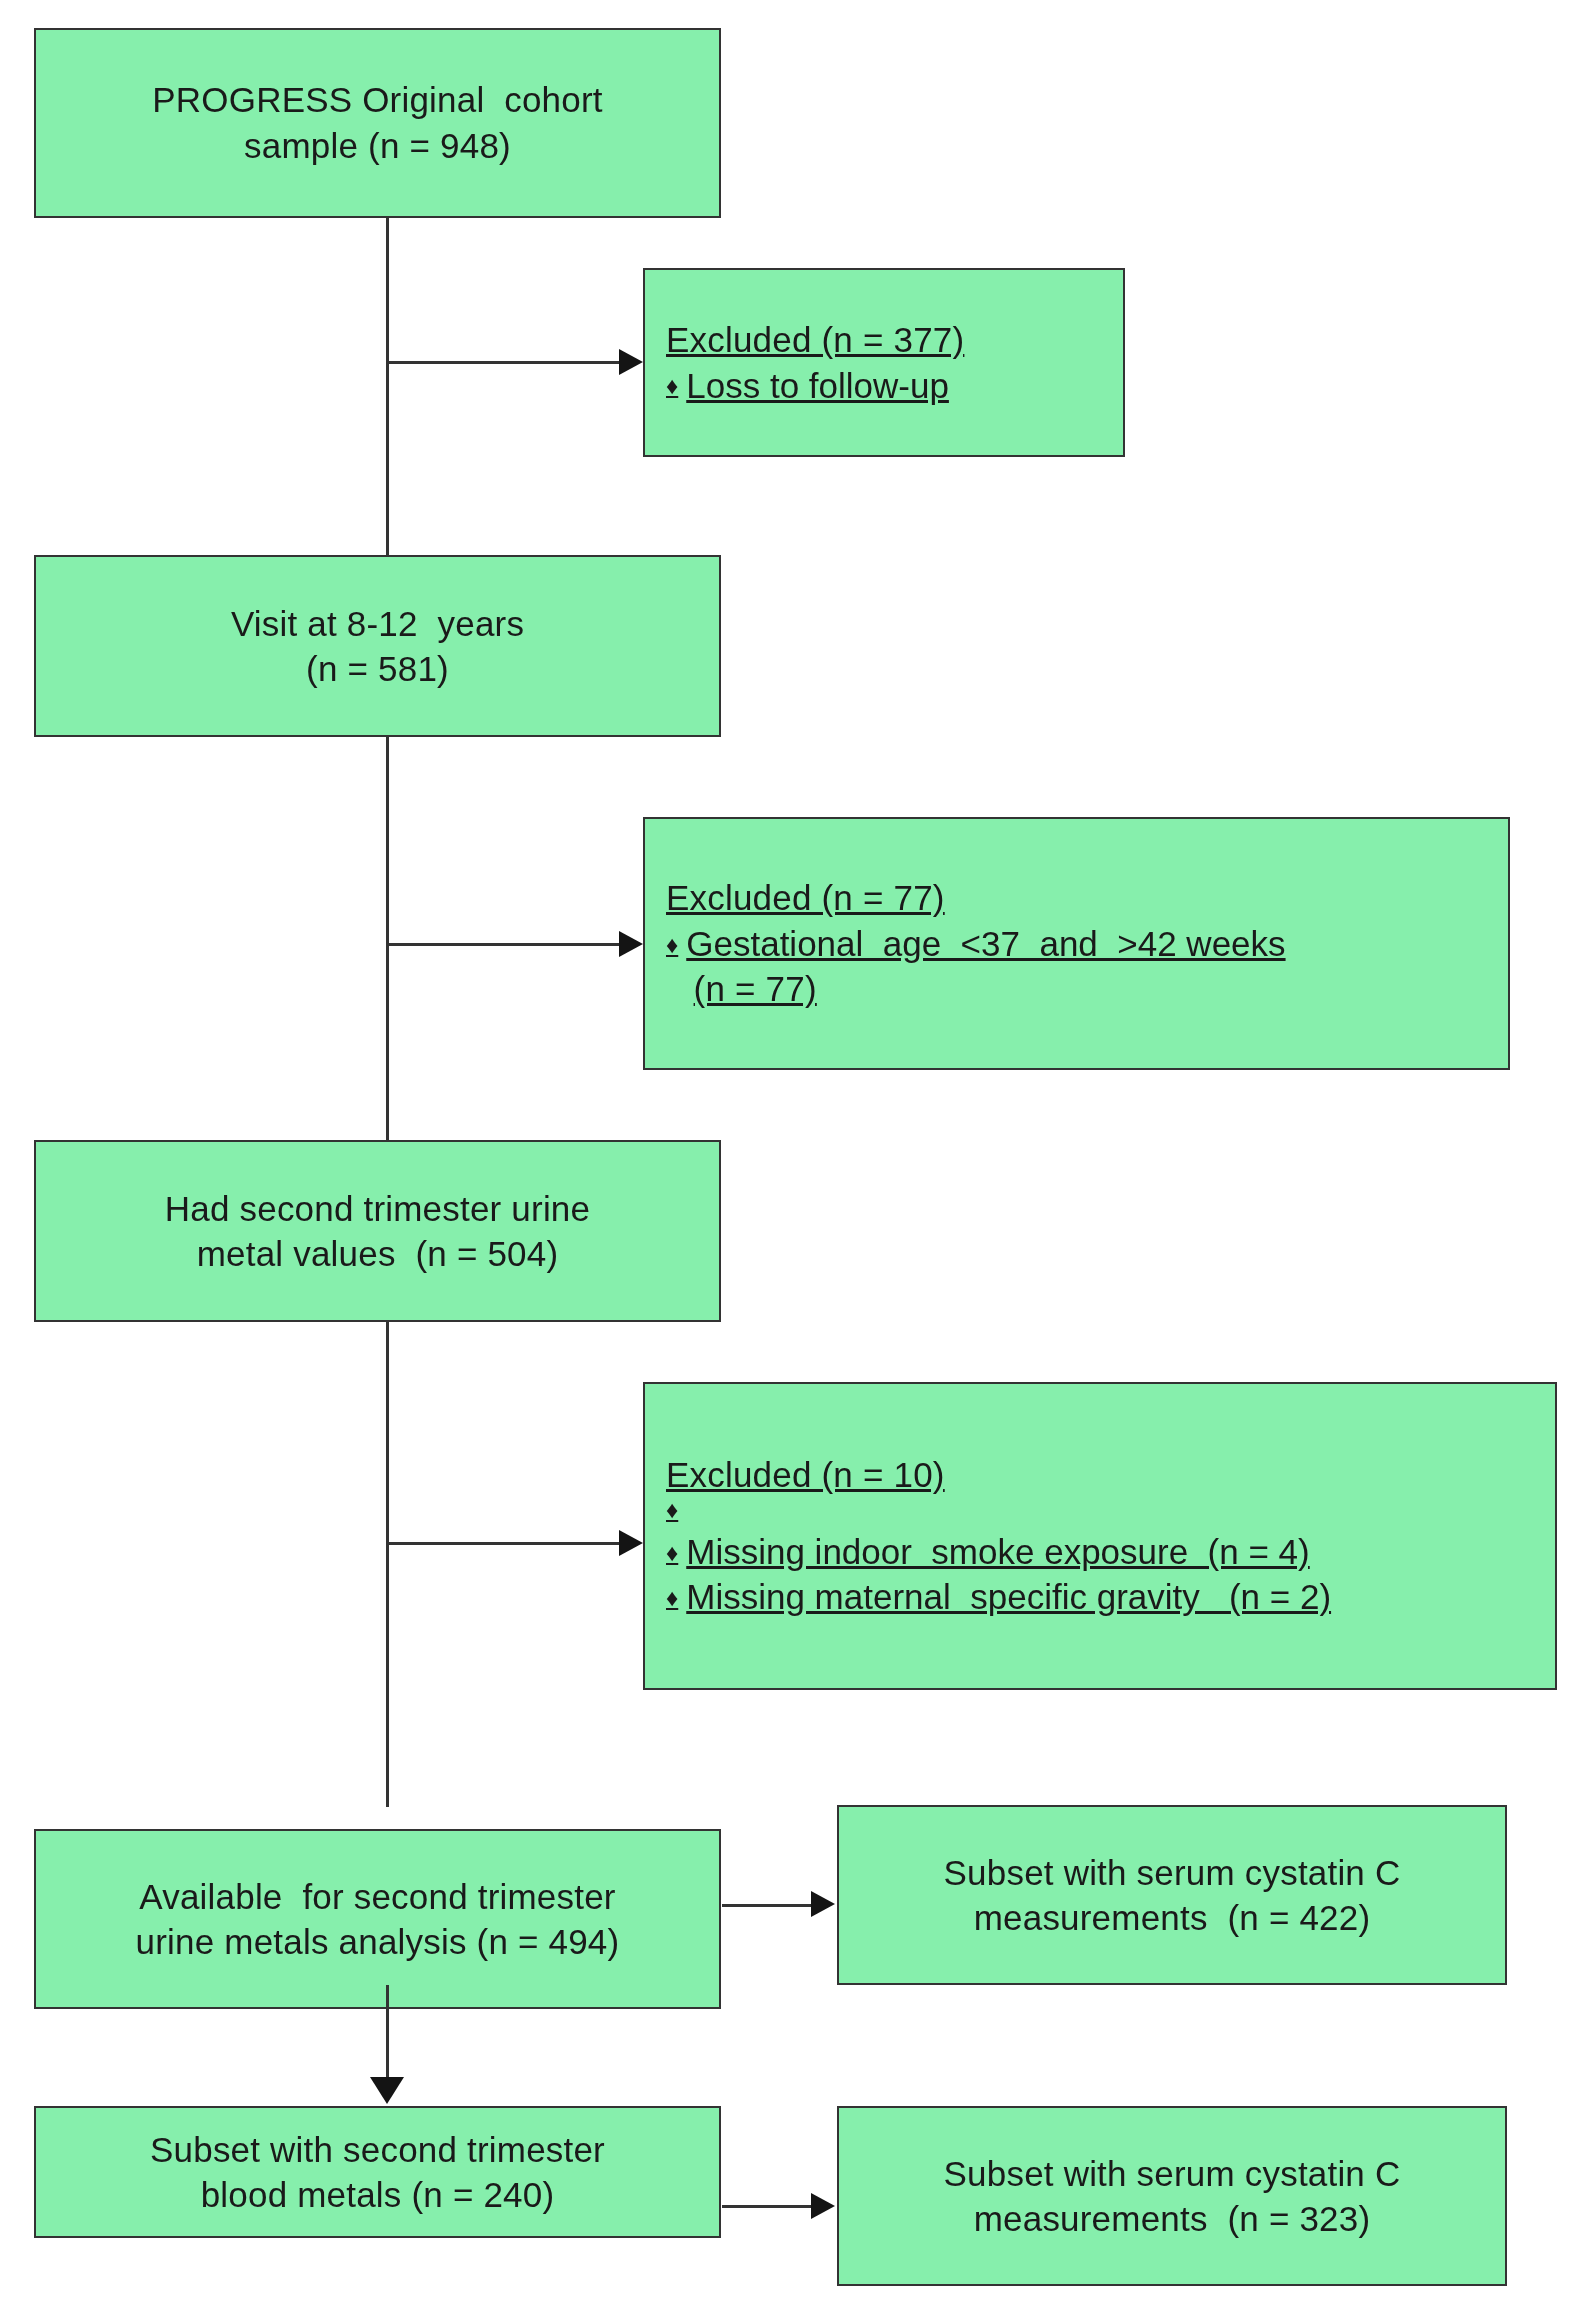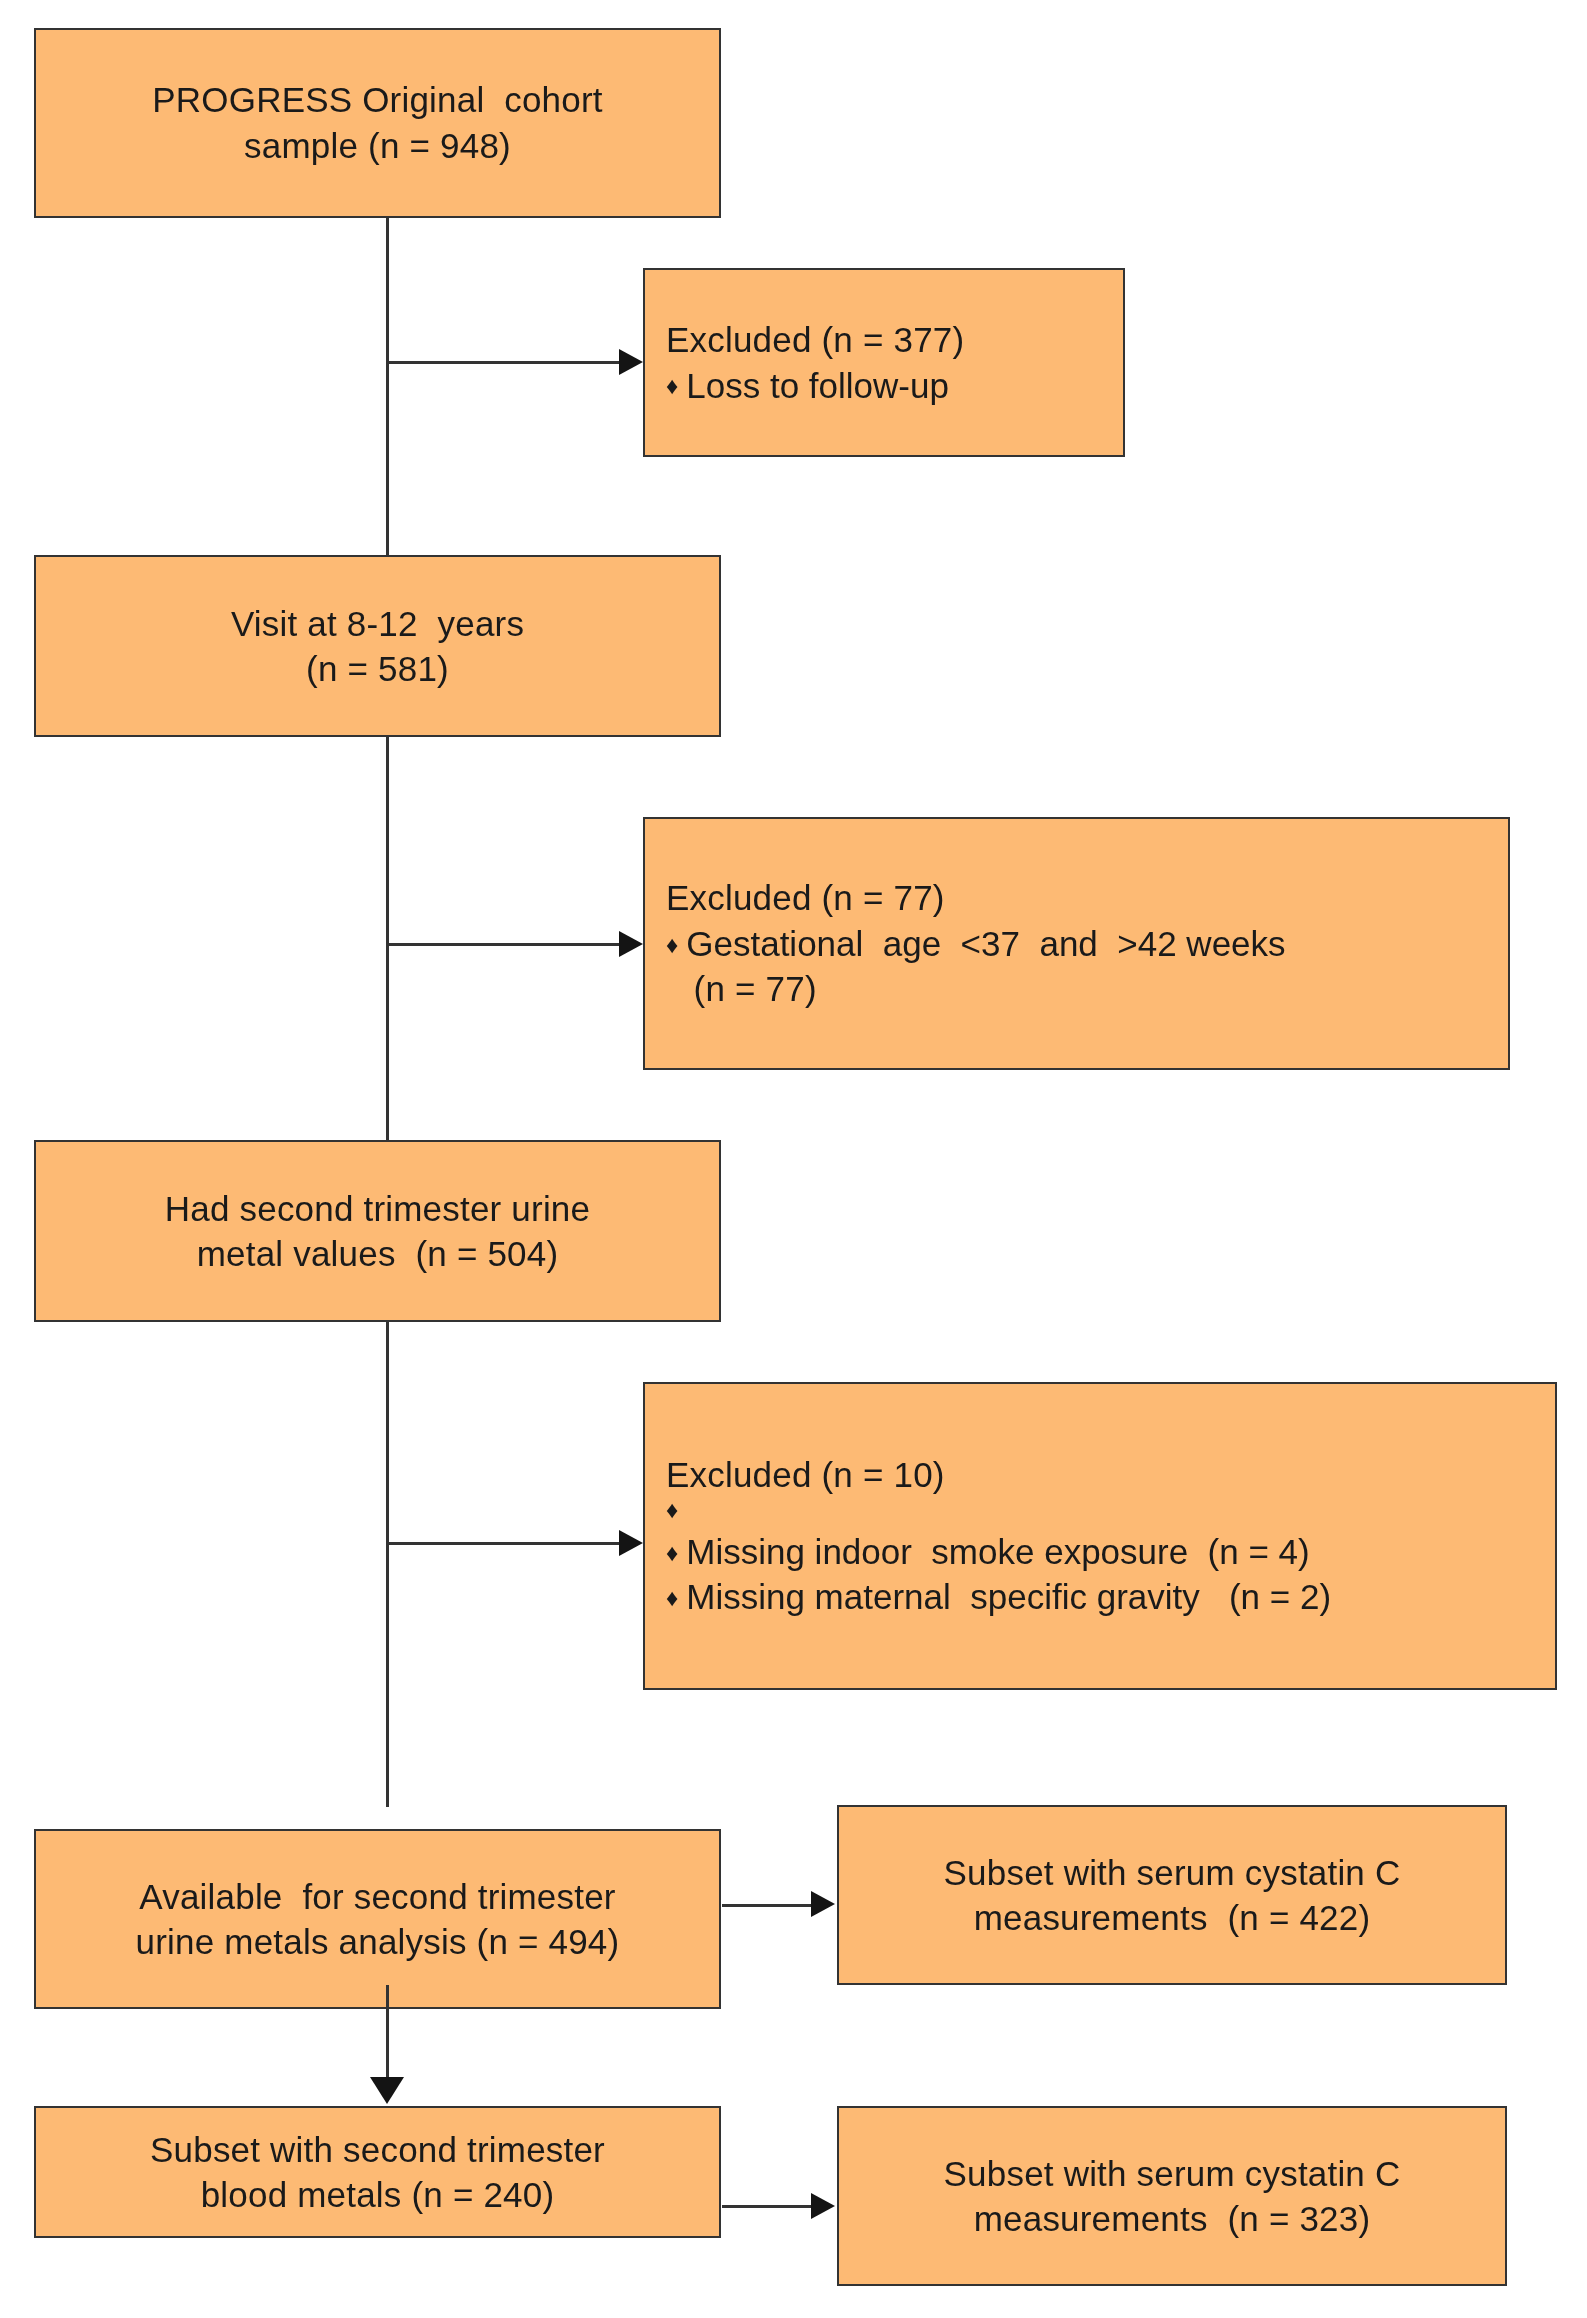--- a/index.html
+++ b/index.html
@@ -13,32 +13,33 @@
     height: 2319px;
     background: #ffffff;
     font-family: "Liberation Sans", sans-serif;
     color: #1a1a1a;
     overflow: hidden;
   }
   .node {
     position: absolute;
     box-sizing: border-box;
     border: 2.4px solid #333333;
-    background: #fdba74;
+    background: #86efac;
     display: flex;
     flex-direction: column;
     justify-content: center;
   }
   .node.centered {
     align-items: center;
     text-align: center;
   }
   .node.left {
     align-items: flex-end;
     text-align: left;
+    text-decoration: underline;
   }
   .line-text {
     font-size: 35px;
     line-height: 1.30;
     white-space: pre;
     letter-spacing: 0.2px;
   }
   .bullet-row {
     display: flex;
     align-items: baseline;

